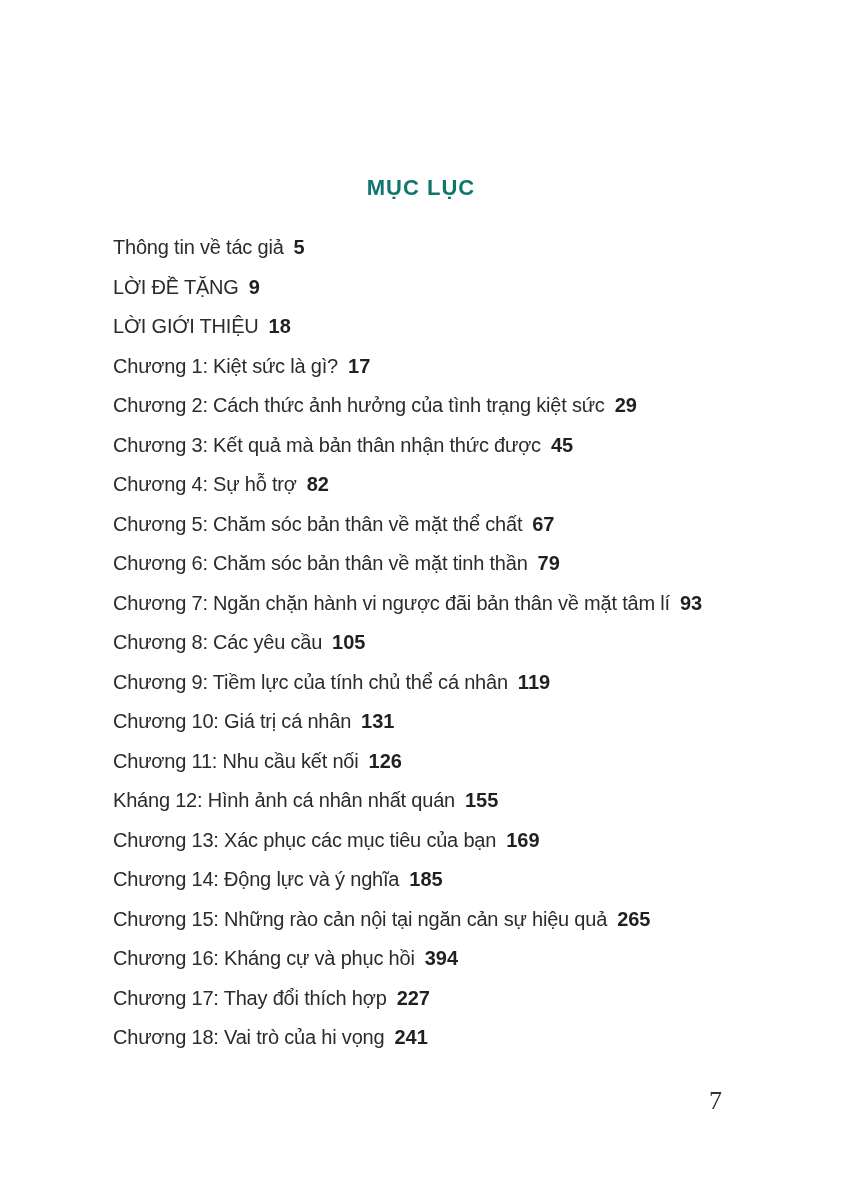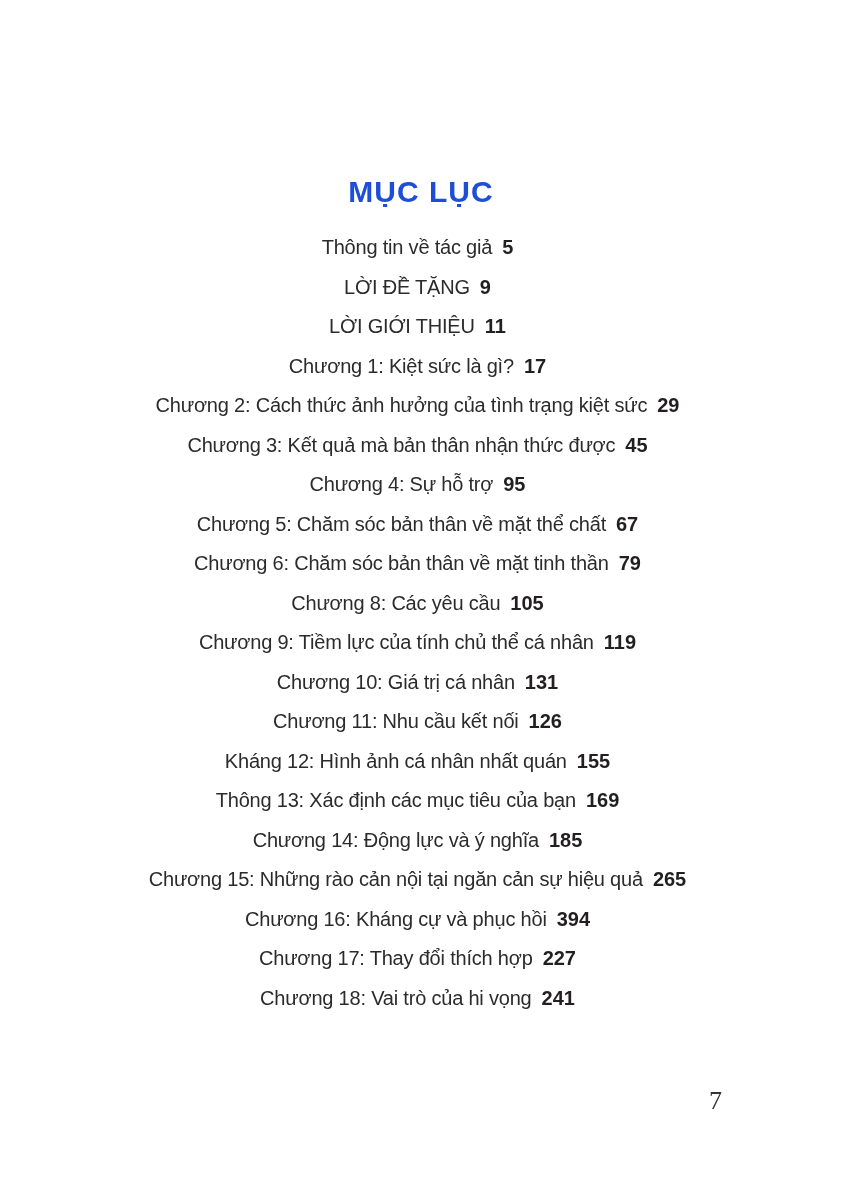--- a/index.html
+++ b/index.html
@@ -15,35 +15,35 @@
     font-family: "Liberation Sans", "DejaVu Sans", sans-serif;
     color: #2b2b2b;
     overflow: hidden;
   }
   .toc-title {
     position: absolute;
     top: 151px;
     left: 0;
     width: 100%;
     text-align: center;
-    font-size: 30px;
+    font-size: 22px;
     font-weight: 700;
     letter-spacing: 1px;
-    color: #1d4ed8;
+    color: #0f766e;
     margin-top: 24px;
   }
   .toc-list {
     position: absolute;
     top: 228px;
     left: 113px;
     width: 609px;
   }
   .toc-row {
     display: flex;
-    justify-content: center;
+    justify-content: flex-start;
     align-items: center;
     height: 39.5px;
   }
   .toc-label {
     font-size: 20px;
     letter-spacing: -0.2px;
     white-space: nowrap;
     color: #2b2b2b;
   }
   .toc-page {
@@ -75,53 +75,57 @@
     <span class="toc-page">5</span>
   </div>
 
   <div class="toc-row">
     <span class="toc-label">LỜI ĐỀ TẶNG</span>
     <span class="toc-page">9</span>
   </div>
 
   <div class="toc-row">
     <span class="toc-label">LỜI GIỚI THIỆU</span>
-    <span class="toc-page">11</span>
+    <span class="toc-page">18</span>
   </div>
 
   <div class="toc-row">
     <span class="toc-label">Chương 1: Kiệt sức là gì?</span>
     <span class="toc-page">17</span>
   </div>
 
   <div class="toc-row">
     <span class="toc-label">Chương 2: Cách thức ảnh hưởng của tình trạng kiệt sức</span>
     <span class="toc-page">29</span>
   </div>
 
   <div class="toc-row">
     <span class="toc-label">Chương 3: Kết quả mà bản thân nhận thức được</span>
     <span class="toc-page">45</span>
   </div>
 
   <div class="toc-row">
     <span class="toc-label">Chương 4: Sự hỗ trợ</span>
-    <span class="toc-page">95</span>
+    <span class="toc-page">82</span>
   </div>
 
   <div class="toc-row">
     <span class="toc-label">Chương 5: Chăm sóc bản thân về mặt thể chất</span>
     <span class="toc-page">67</span>
   </div>
 
   <div class="toc-row">
     <span class="toc-label">Chương 6: Chăm sóc bản thân về mặt tinh thần</span>
     <span class="toc-page">79</span>
   </div>
 
+  <div class="toc-row">
+    <span class="toc-label">Chương 7: Ngăn chặn hành vi ngược đãi bản thân về mặt tâm lí</span>
+    <span class="toc-page">93</span>
+  </div>
 
   <div class="toc-row">
     <span class="toc-label">Chương 8: Các yêu cầu</span>
     <span class="toc-page">105</span>
   </div>
 
   <div class="toc-row">
     <span class="toc-label">Chương 9: Tiềm lực của tính chủ thể cá nhân</span>
     <span class="toc-page">119</span>
   </div>
@@ -135,21 +139,21 @@
     <span class="toc-label">Chương 11: Nhu cầu kết nối</span>
     <span class="toc-page">126</span>
   </div>
 
   <div class="toc-row">
     <span class="toc-label">Kháng 12: Hình ảnh cá nhân nhất quán</span>
     <span class="toc-page">155</span>
   </div>
 
   <div class="toc-row">
-    <span class="toc-label">Thông 13: Xác định các mục tiêu của bạn</span>
+    <span class="toc-label">Chương 13: Xác phục các mục tiêu của bạn</span>
     <span class="toc-page">169</span>
   </div>
 
   <div class="toc-row">
     <span class="toc-label">Chương 14: Động lực và ý nghĩa</span>
     <span class="toc-page">185</span>
   </div>
 
   <div class="toc-row">
     <span class="toc-label">Chương 15: Những rào cản nội tại ngăn cản sự hiệu quả</span>

